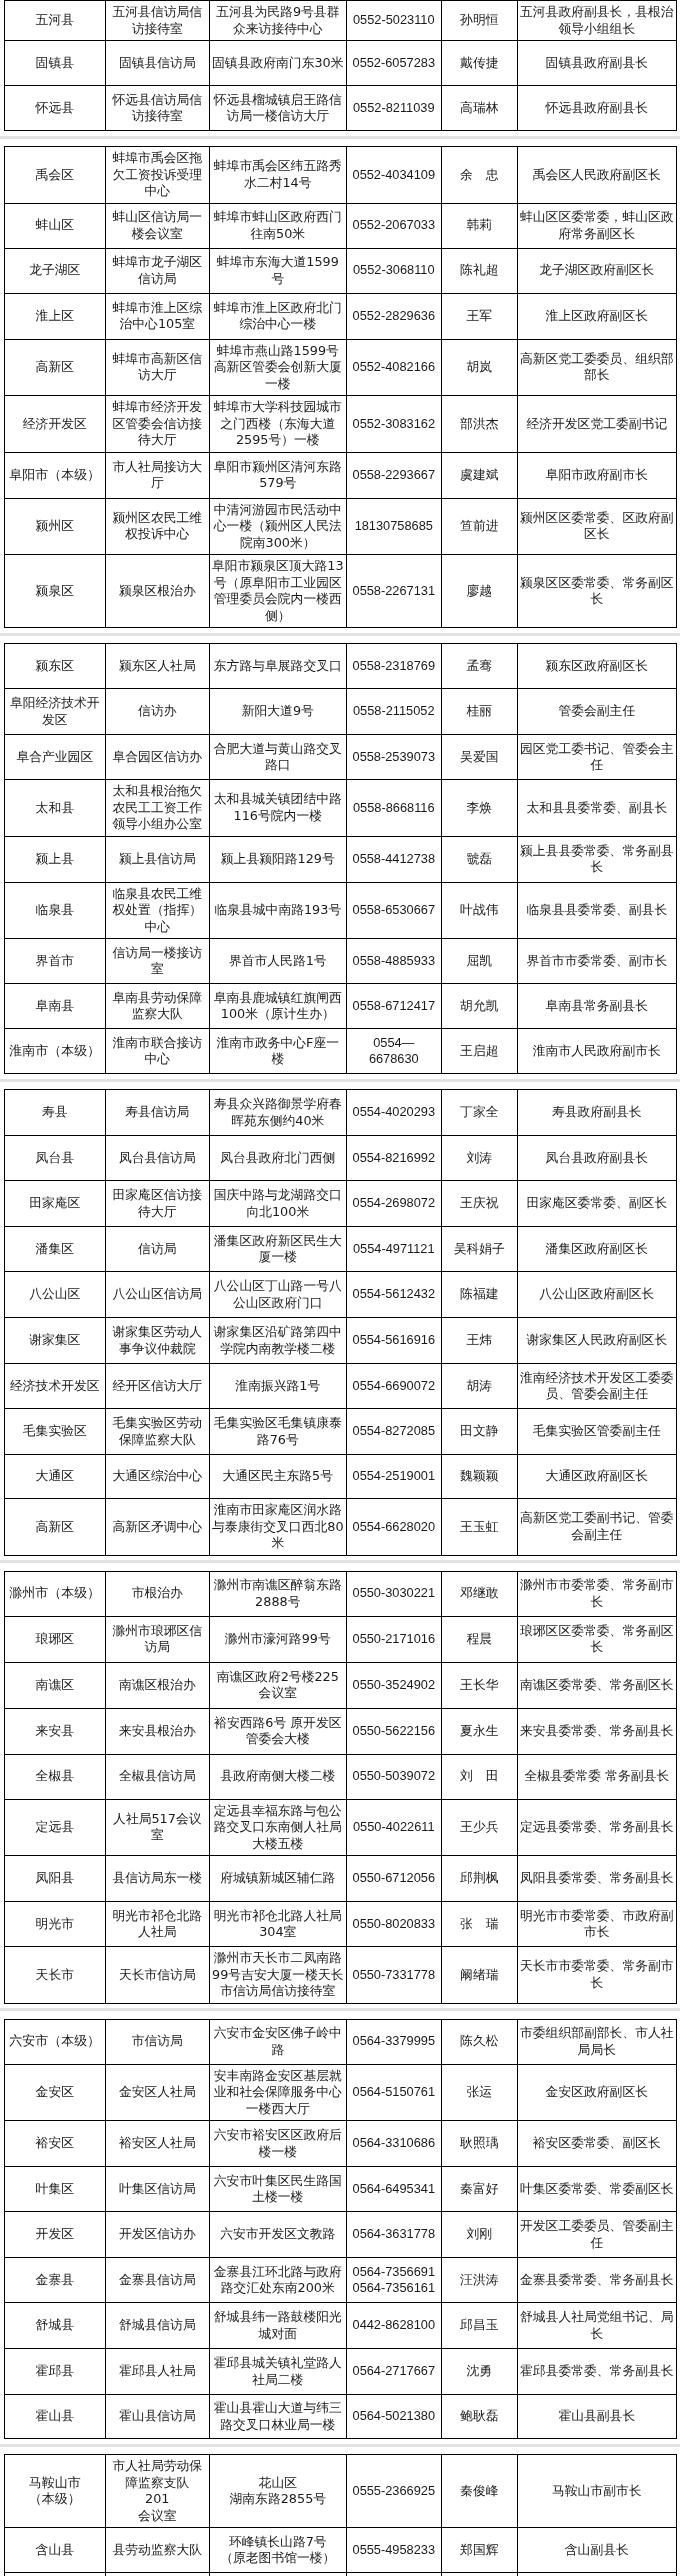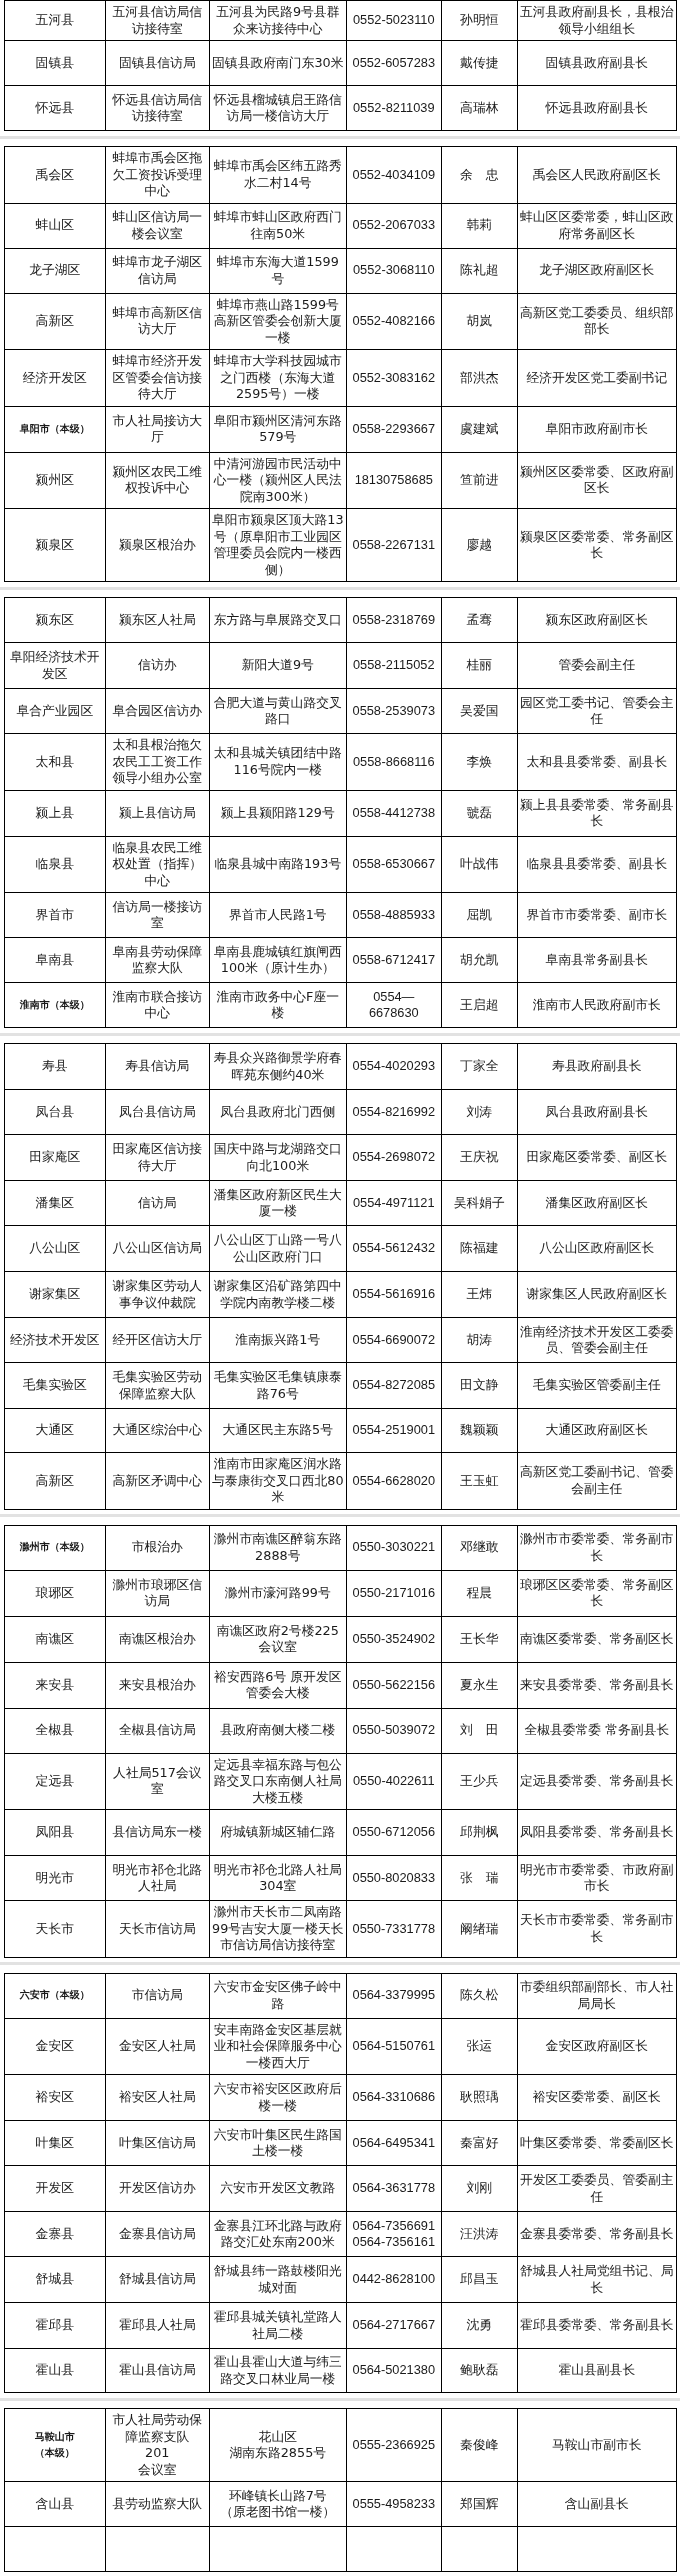--- a/index.html
+++ b/index.html
@@ -4,21 +4,21 @@
 <style>
   html, body { margin: 0; padding: 0; background: #ffffff; }
   body { width: 680px; font-family: "DejaVu Sans", "Liberation Sans", sans-serif; color: #111; }
   .page { width: 680px; }
   .sep { height: 15px; position: relative; }
   .sep::after { content: ""; position: absolute; left: 0; right: 0; top: 4.5px; height: 3px; background: #e2e2e2; }
   table.grid { border-collapse: collapse; width: 673px; margin-left: 3.8px; table-layout: fixed; }
   table.grid td { border: 1.1px solid #000; text-align: center; vertical-align: middle; font-size: 12.8px; line-height: 16.5px; padding: 3px 1.5px; color: #1a1a1a; }
   col.c1 { width: 101px; } col.c2 { width: 104px; } col.c3 { width: 137px; }
   col.c4 { width: 95px; } col.c5 { width: 76px; } col.c6 { width: 159px; }
-  td.region.bold { font-weight: bold; font-size: 10px; }
+  td.region.bold { font-weight: normal; font-size: 13px; }
   td.phone { font-family: "Liberation Sans Narrow", "Liberation Sans", sans-serif; letter-spacing: 0; font-size: 12.8px; }
   .line { display: block; }
 </style>
 </head>
 <body>
 
 <div class="page" id="root">
     <table class="grid">
       <colgroup>
         <col class="c1">
@@ -155,20 +155,40 @@
     <td class="phone">
             <span class="line">0552-3068110</span>
           </td>
     <td class="person">
             <span class="line">陈礼超</span>
           </td>
     <td class="position">
             <span class="line">龙子湖区政府副区长</span>
           </td>
   </tr>
+        <tr style="height: 46px;">
+    <td class="region">
+            <span class="line">淮上区</span>
+          </td>
+    <td class="office">
+            <span class="line">蚌埠市淮上区综治中心105室</span>
+          </td>
+    <td class="address">
+            <span class="line">蚌埠市淮上区政府北门综治中心一楼</span>
+          </td>
+    <td class="phone">
+            <span class="line">0552-2829636</span>
+          </td>
+    <td class="person">
+            <span class="line">王军</span>
+          </td>
+    <td class="position">
+            <span class="line">淮上区政府副区长</span>
+          </td>
+  </tr>
         <tr style="height: 55px;">
     <td class="region">
             <span class="line">高新区</span>
           </td>
     <td class="office">
             <span class="line">蚌埠市高新区信访大厅</span>
           </td>
     <td class="address">
             <span class="line">蚌埠市燕山路1599号高新区管委会创新大厦一楼</span>
           </td>

